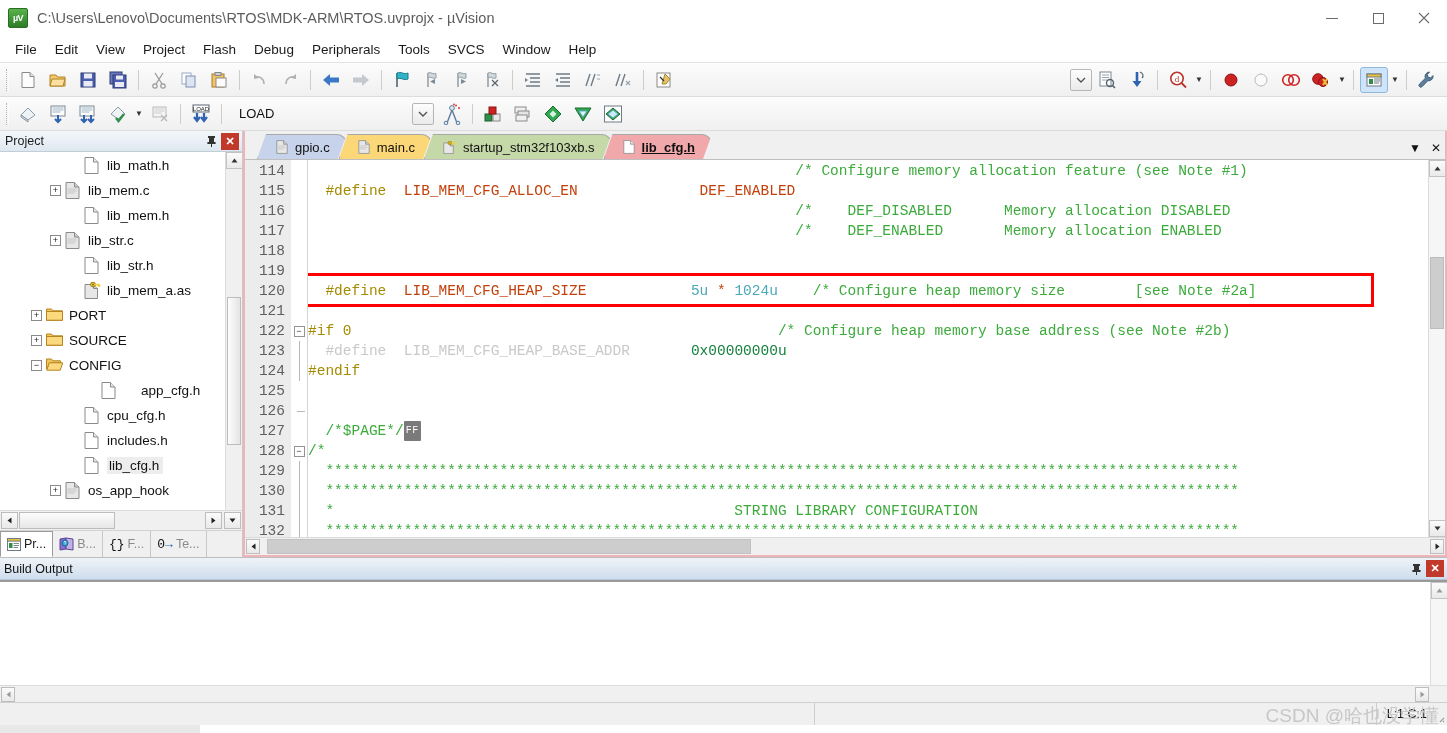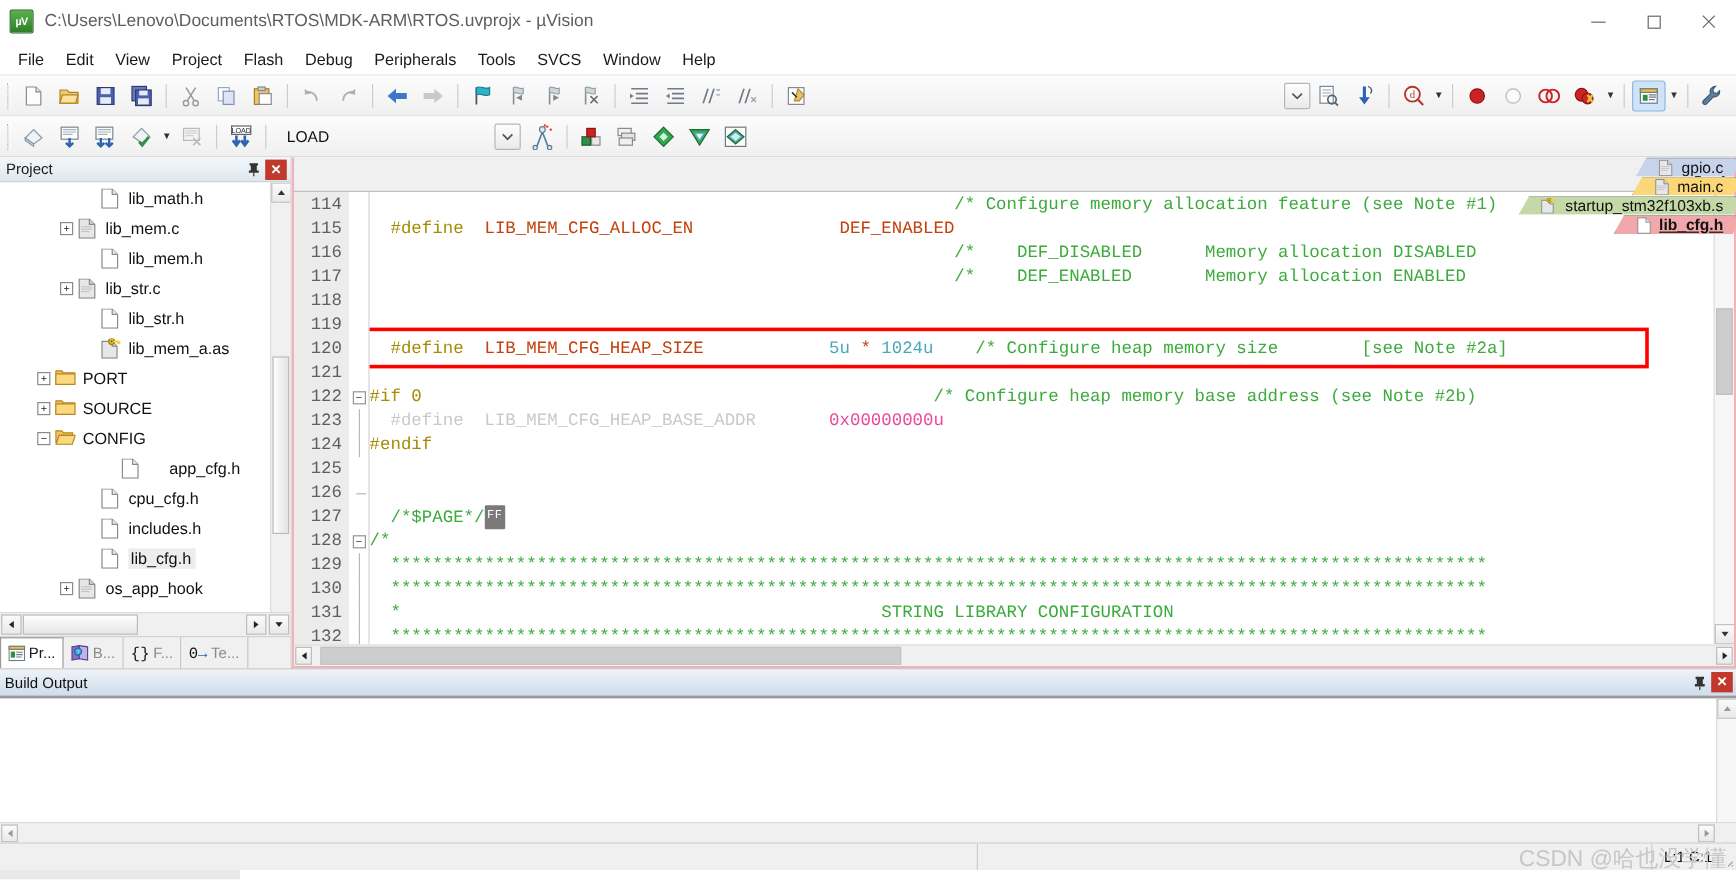--- a/index.html
+++ b/index.html
@@ -211,21 +211,20 @@
     flex: 1 1 auto; display: flex; flex-direction: column;
     min-width: 0; background: #ffffff;
     border: 2px solid #efb3b9;
     border-top: none;
   }
   .doc-tabbar {
     height: 29px; min-height: 29px;
     background: #f0f0f0; display: flex; align-items: flex-end;
     position: relative; padding-left: 12px;
     border-bottom: 1px solid #bfbfbf;
-    flex-direction: column;
   }
   .doc-tab {
     height: 25px; display: flex; align-items: center; gap: 7px;
     padding: 0 16px 0 12px; margin-right: -8px;
     font-size: 13px; color: #111; cursor: default;
     border: 1px solid #a8a8a8; border-bottom: none;
     border-radius: 3px 10px 0 0;
     position: relative;
     clip-path: polygon(0% 100%, 9px 0%, 100% 0%, calc(100% - 9px) 100%);
     padding-left: 18px;
@@ -264,21 +263,21 @@
     flex: 1 1 auto; position: relative; overflow: hidden;
     padding-top: 1px;
     font-family: "Liberation Mono", monospace; font-size: 14.5px;
   }
   .cline { height: 20px; line-height: 20px; white-space: pre; position: relative; }
   .kw   { color: #a58b00; }
   .id   { color: #c2410c; margin-top: 11px; }
   .cmt  { color: #3cab3c; }
   .num  { color: #4aa8b8; }
   .dim  { color: #c9c9c9; }
-  .dimn { color: #ec4899; }
+  .dimn { color: #15803d; }
   .ff-badge {
     display: inline-block; background: #7a7a7a; color: #ffffff;
     font-family: "Liberation Mono", monospace; font-size: 10px;
     padding: 0 2px; border-radius: 1px; vertical-align: middle;
     letter-spacing: 0.5px;
   }
   .hl-box {
     position: absolute; border: 3px solid #ff0000;
     pointer-events: none; z-index: 5;
   }

